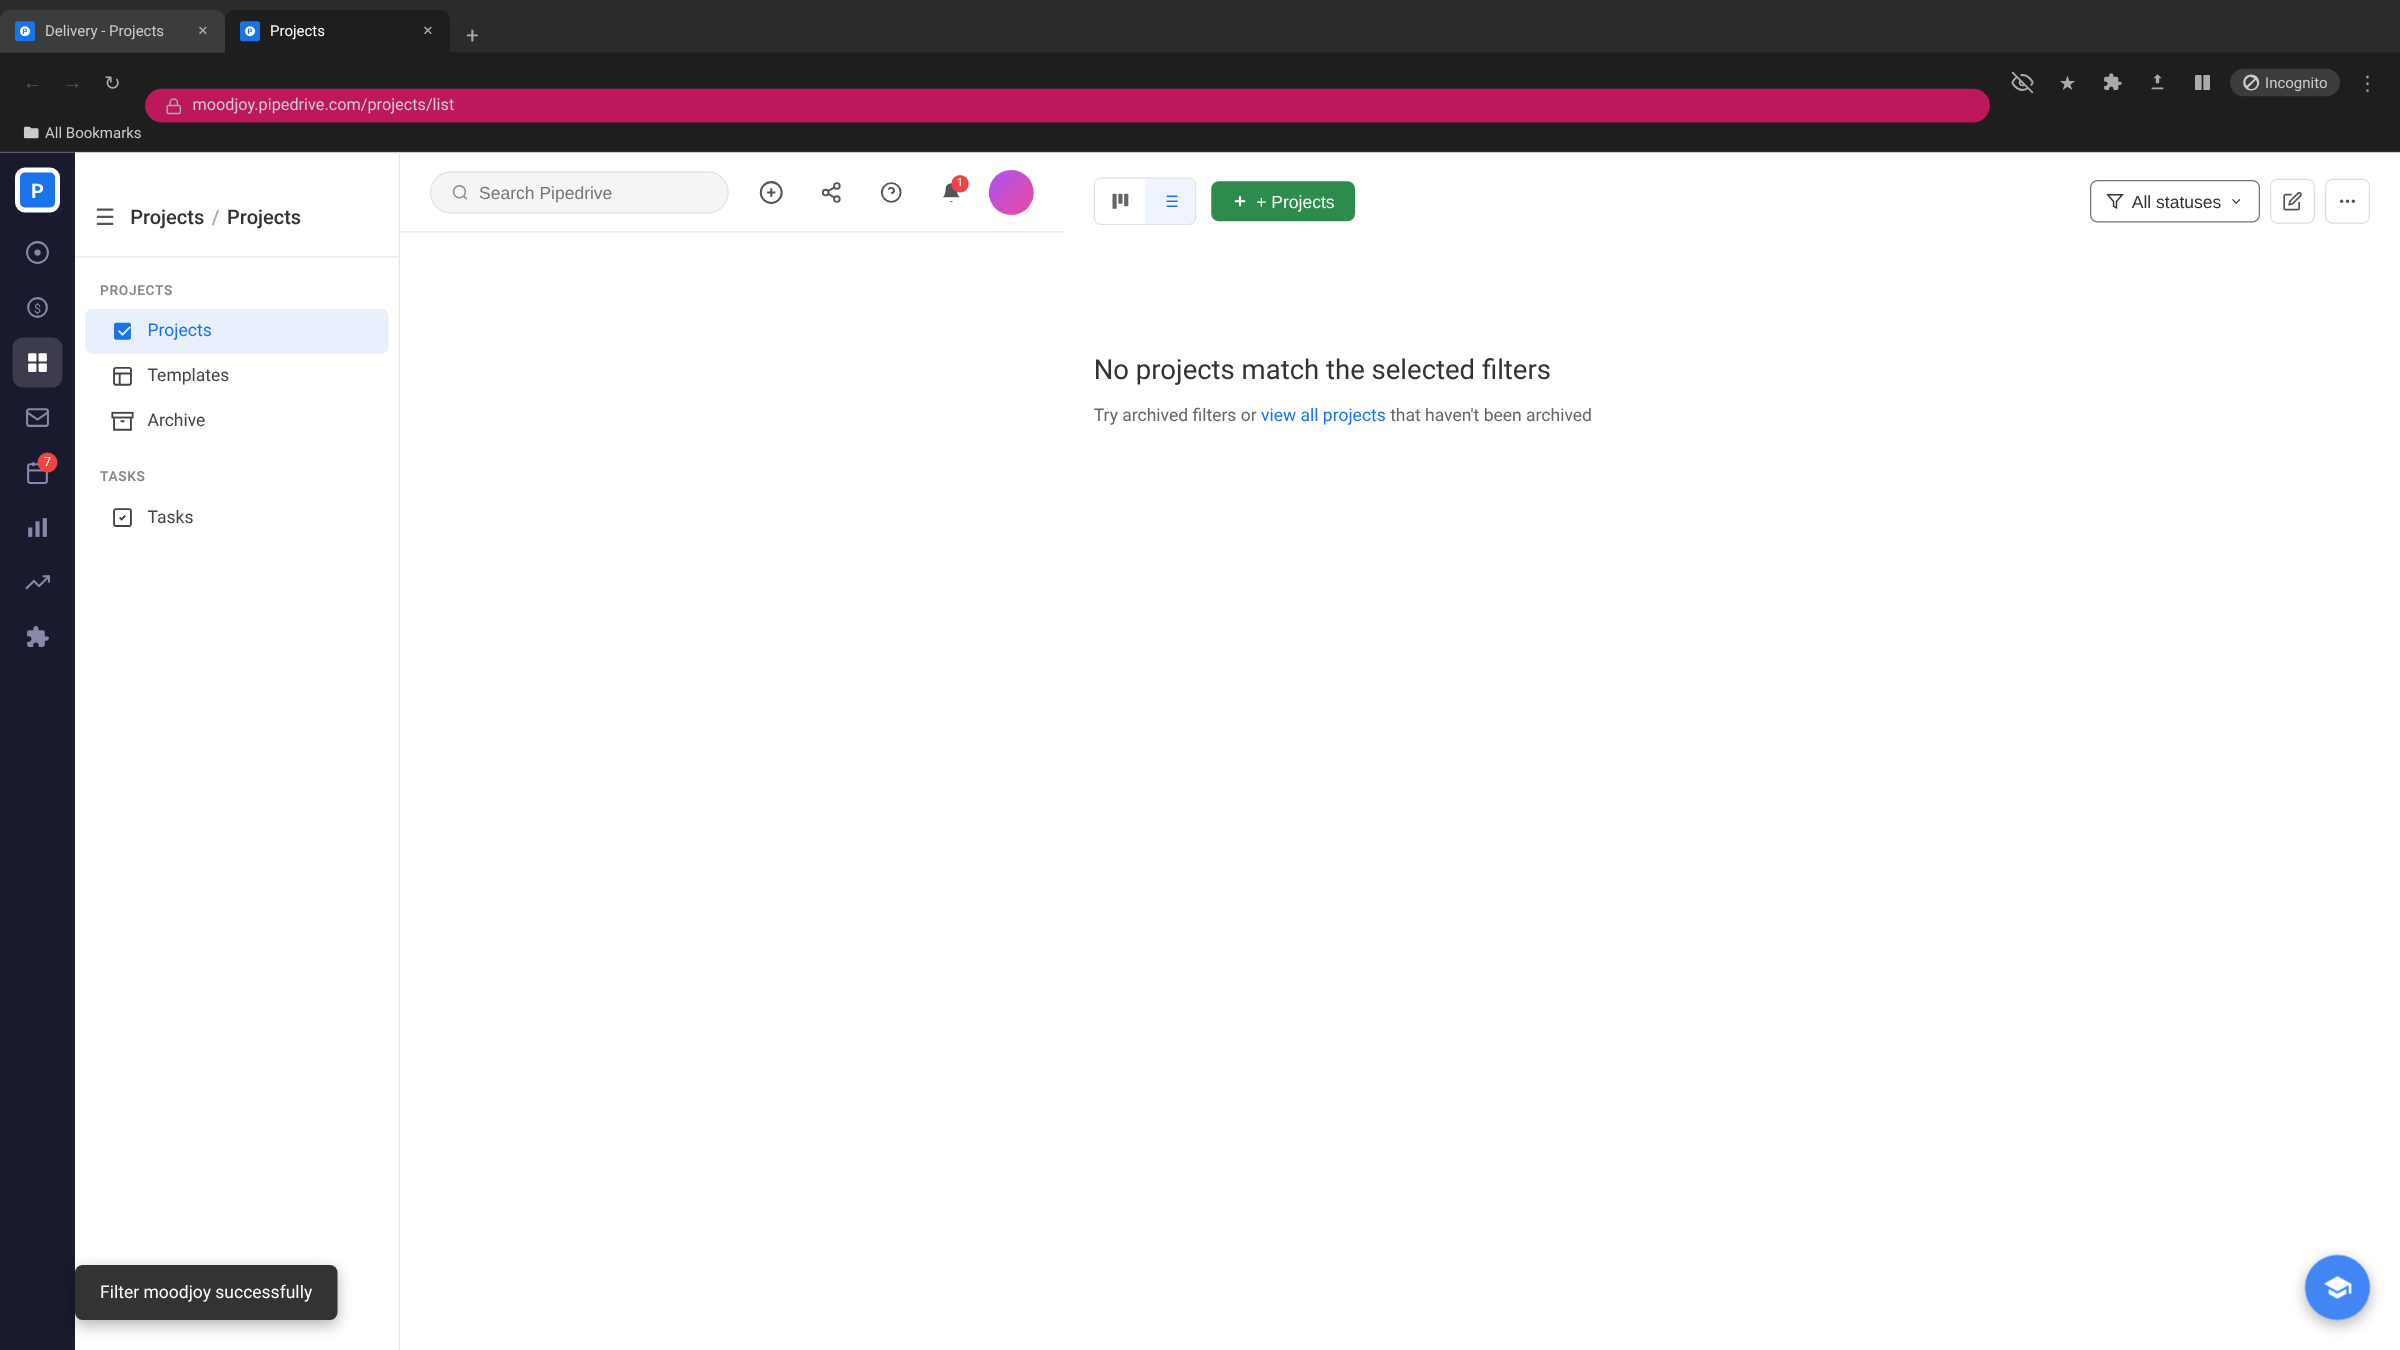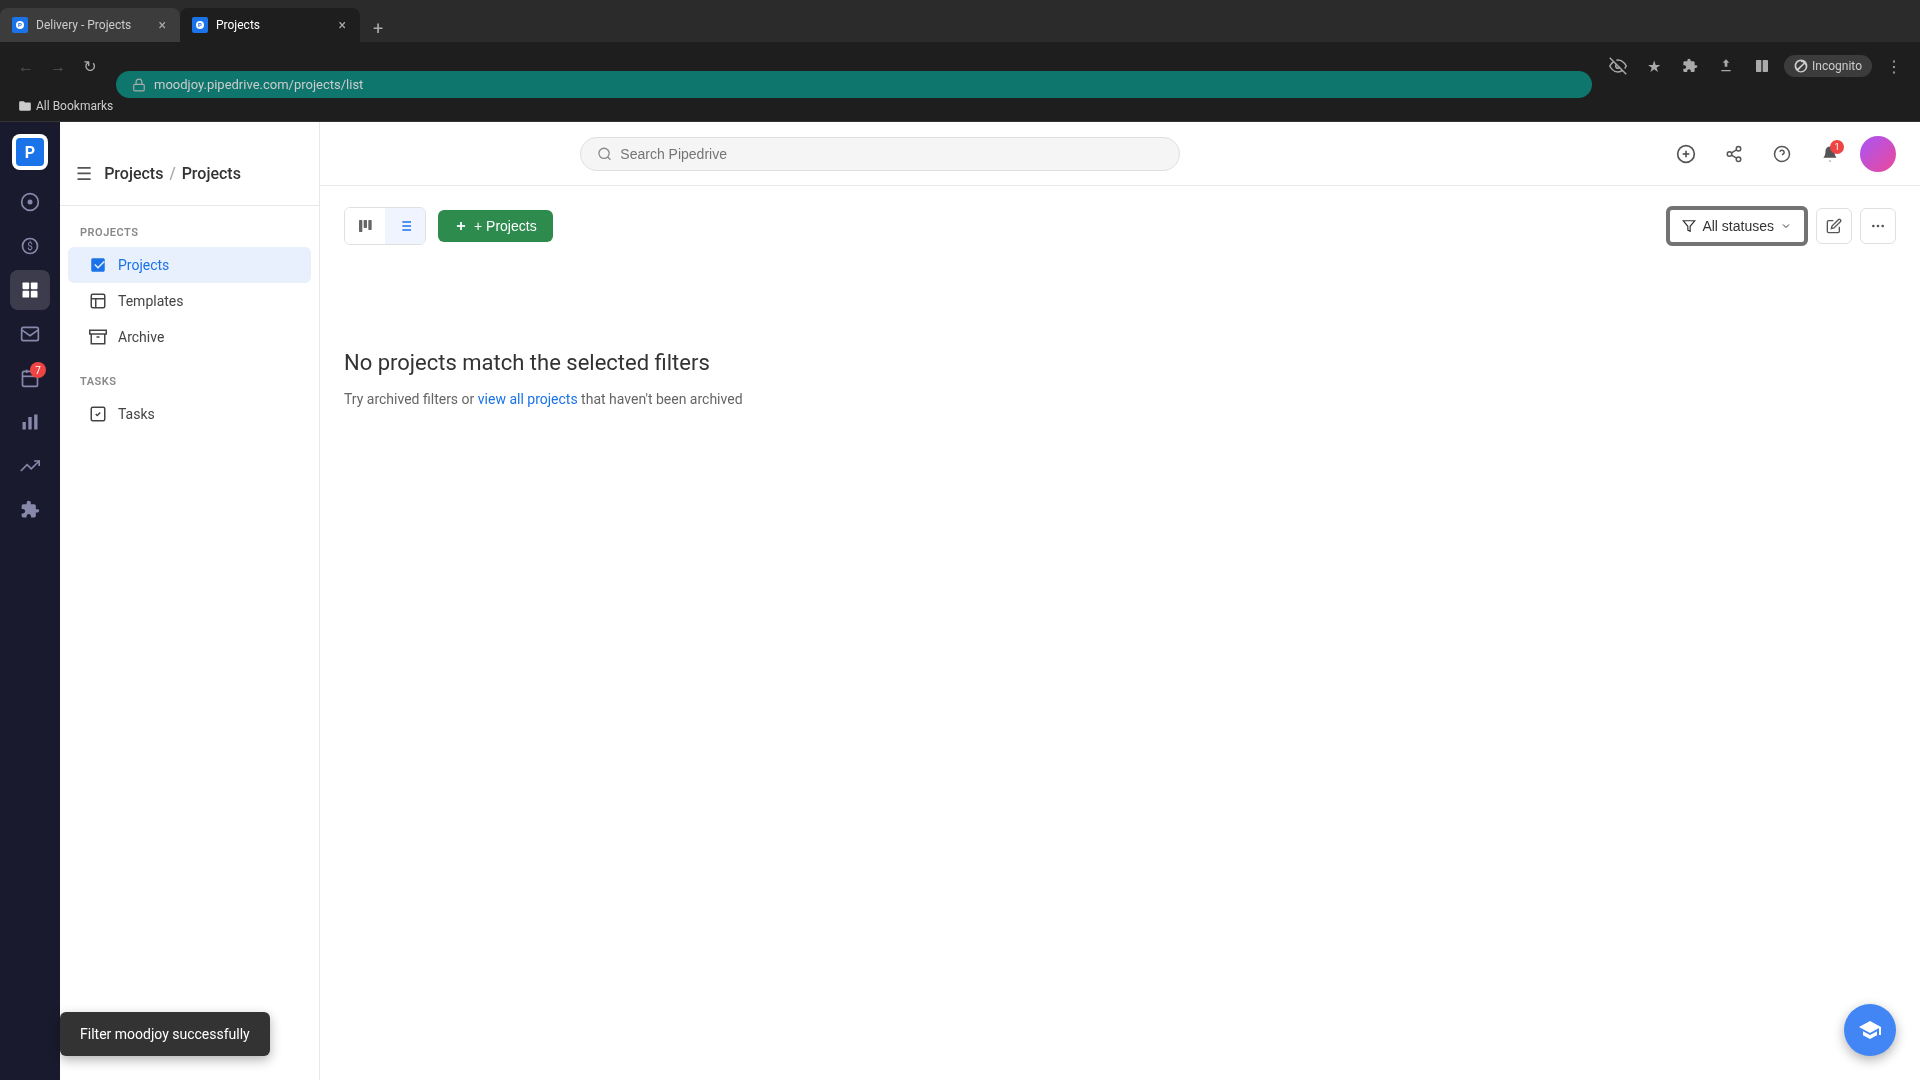--- a/index.html
+++ b/index.html
@@ -14,21 +14,21 @@
     .tab-favicon svg { width: 12px; height: 12px; fill: white; }
     .tab-title { color: #ccc; font-size: 12px; flex: 1; overflow: hidden; text-overflow: ellipsis; white-space: nowrap; }
     .tab.active .tab-title { color: #fff; }
     .tab-close { color: #aaa; font-size: 14px; cursor: pointer; padding: 2px; border-radius: 2px; }
     .tab-new { width: 28px; height: 28px; display: flex; align-items: center; justify-content: center; color: #aaa; font-size: 18px; cursor: pointer; margin-left: 4px; border-radius: 50%; }
 
     .address-bar { display: flex; align-items: center; background: #1e1e1e; padding: 6px 12px; gap: 12px; height: 48px; }
     .nav-buttons { display: flex; gap: 4px; align-items: center; }
     .nav-btn { width: 28px; height: 28px; display: flex; align-items: center; justify-content: center; color: #aaa; cursor: pointer; border-radius: 4px; font-size: 16px; }
     .nav-btn.disabled { color: #555; cursor: default; }
-    .url-bar { flex: 1; background: #0f766e; border-radius: 20px; padding: 6px 16px; display: flex; align-items: center; gap: 8px; margin-top: 37px; }
+    .url-bar { flex: 1; background: #be185d; border-radius: 20px; padding: 6px 16px; display: flex; align-items: center; gap: 8px; margin-top: 37px; }
     .url-text { color: #ccc; font-size: 13px; flex: 1; }
     .browser-actions { display: flex; align-items: center; gap: 8px; color: #aaa; }
     .browser-action-btn { width: 28px; height: 28px; display: flex; align-items: center; justify-content: center; cursor: pointer; color: #aaa; font-size: 16px; }
     .incognito-badge { display: flex; align-items: center; gap: 4px; background: #3c3c3c; padding: 4px 10px; border-radius: 12px; color: #ccc; font-size: 12px; }
     .bookmarks-bar { background: #1e1e1e; padding: 4px 12px; display: flex; align-items: center; gap: 8px; height: 32px; border-bottom: 1px solid #333; }
     .bookmark-item { display: flex; align-items: center; gap: 4px; color: #ccc; font-size: 12px; cursor: pointer; padding: 2px 6px; border-radius: 4px; }
 
     
     .app-container { display: flex; height: calc(1080px - 42px - 48px - 32px); background: #f5f5f5; }
 
@@ -41,37 +41,37 @@
 
     
     .sidebar { width: 260px; background: #fff; border-right: 1px solid #e8e8e8; padding: 20px 0; flex-shrink: 0; }
     .sidebar-section-title { font-size: 11px; font-weight: 600; color: #888; text-transform: uppercase; letter-spacing: 0.5px; padding: 0 20px 8px; }
     .sidebar-item { display: flex; align-items: center; gap: 10px; padding: 8px 20px; cursor: pointer; border-radius: 6px; margin: 0 8px; color: #444; font-size: 14px; }
     .sidebar-item.active { background: #e8f0fe; color: #1a73e8; }
     .sidebar-item-icon { width: 20px; height: 20px; display: flex; align-items: center; justify-content: center; color: inherit; }
     .sidebar-section { margin-bottom: 20px; }
 
     
-    .main-content { flex: 1; background: #fff; display: flex; flex-direction: column; }
+    .main-content { flex: 1; background: #fff; display: flex; flex-direction: row; }
     .main-header { display: flex; align-items: center; padding: 0 24px; height: 64px; border-bottom: 1px solid #e8e8e8; gap: 16px; }
     .header-search { flex: 1; max-width: 600px; margin: 0 auto; }
     .search-bar { display: flex; align-items: center; background: #f5f5f5; border-radius: 24px; padding: 8px 16px; gap: 8px; border: 1px solid #e0e0e0; }
     .search-bar input { border: none; background: transparent; font-size: 14px; color: #333; outline: none; width: 100%; }
     .header-action-btn { width: 36px; height: 36px; border-radius: 50%; display: flex; align-items: center; justify-content: center; cursor: pointer; color: #555; font-size: 18px; border: none; background: transparent; }
     .avatar { width: 36px; height: 36px; border-radius: 50%; background: linear-gradient(135deg, #a855f7, #ec4899); cursor: pointer; }
     .notification-btn { position: relative; }
 
     
     .content-area { flex: 1; padding: 20px 24px; }
     .toolbar { display: flex; align-items: center; gap: 12px; margin-bottom: 24px; }
     .view-toggle { display: flex; border: 1px solid #e0e0e0; border-radius: 6px; overflow: hidden; }
     .view-btn { width: 40px; height: 36px; display: flex; align-items: center; justify-content: center; cursor: pointer; border: none; background: #fff; color: #666; font-size: 16px; }
     .view-btn.active { background: #f0f4ff; color: #1a73e8; }
     .add-project-btn { display: flex; align-items: center; gap: 6px; background: #2d8b4e; color: #fff; border: none; border-radius: 6px; padding: 8px 16px; font-size: 14px; font-weight: 500; cursor: pointer; }
-    .filter-btn { display: flex; align-items: center; gap: 6px; background: #fff; border: 4px solid #737373; border-radius: 6px; padding: 8px 12px; font-size: 14px; color: #333; cursor: pointer; margin-left: auto; }
+    .filter-btn { display: flex; align-items: center; gap: 6px; background: #fff; border: 1px solid #737373; border-radius: 6px; padding: 8px 12px; font-size: 14px; color: #333; cursor: pointer; margin-left: auto; }
     .edit-btn { width: 36px; height: 36px; display: flex; align-items: center; justify-content: center; background: #fff; border: 1px solid #e0e0e0; border-radius: 6px; cursor: pointer; color: #555; }
     .more-btn { width: 36px; height: 36px; display: flex; align-items: center; justify-content: center; background: #fff; border: 1px solid #e0e0e0; border-radius: 6px; cursor: pointer; color: #555; }
 
     
     .empty-state { display: flex; flex-direction: column; align-items: flex-start; justify-content: center; flex: 1; padding: 80px 0; }
     .empty-state-title { font-size: 22px; font-weight: 400; color: #333; margin-bottom: 16px; }
     .empty-state-desc { font-size: 14px; color: #666; }
     .empty-state-link { color: #1a73e8; text-decoration: none; cursor: pointer; }
 
     

